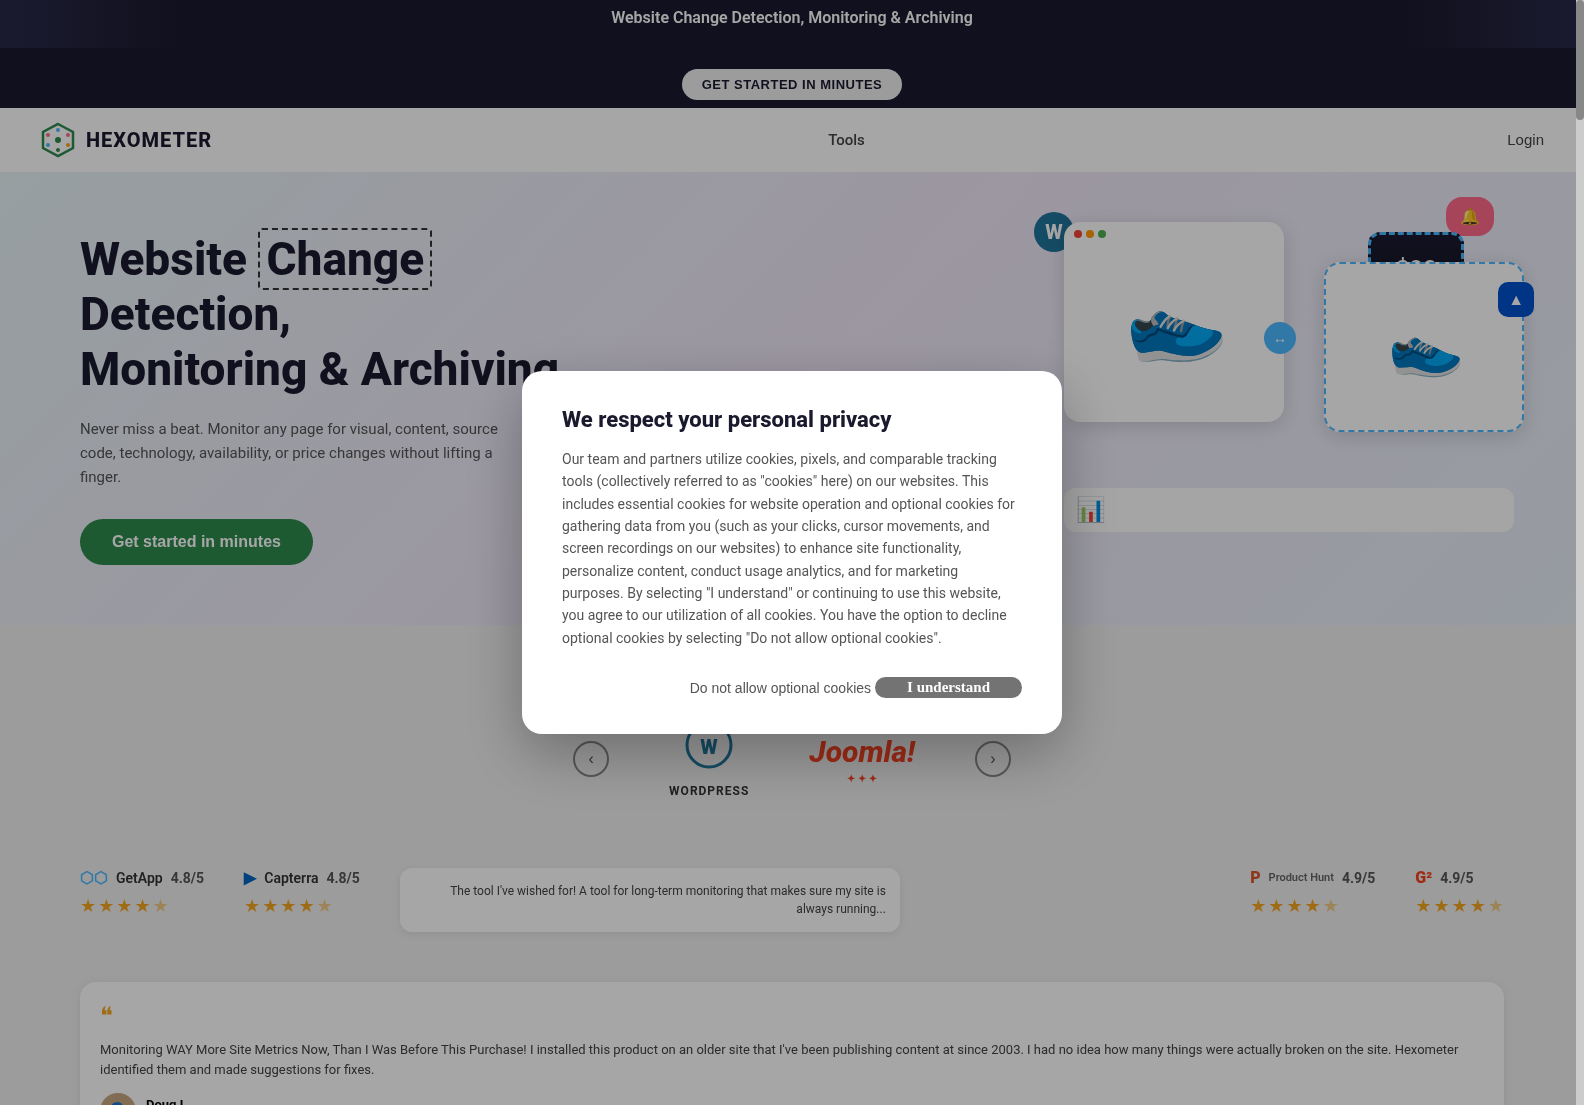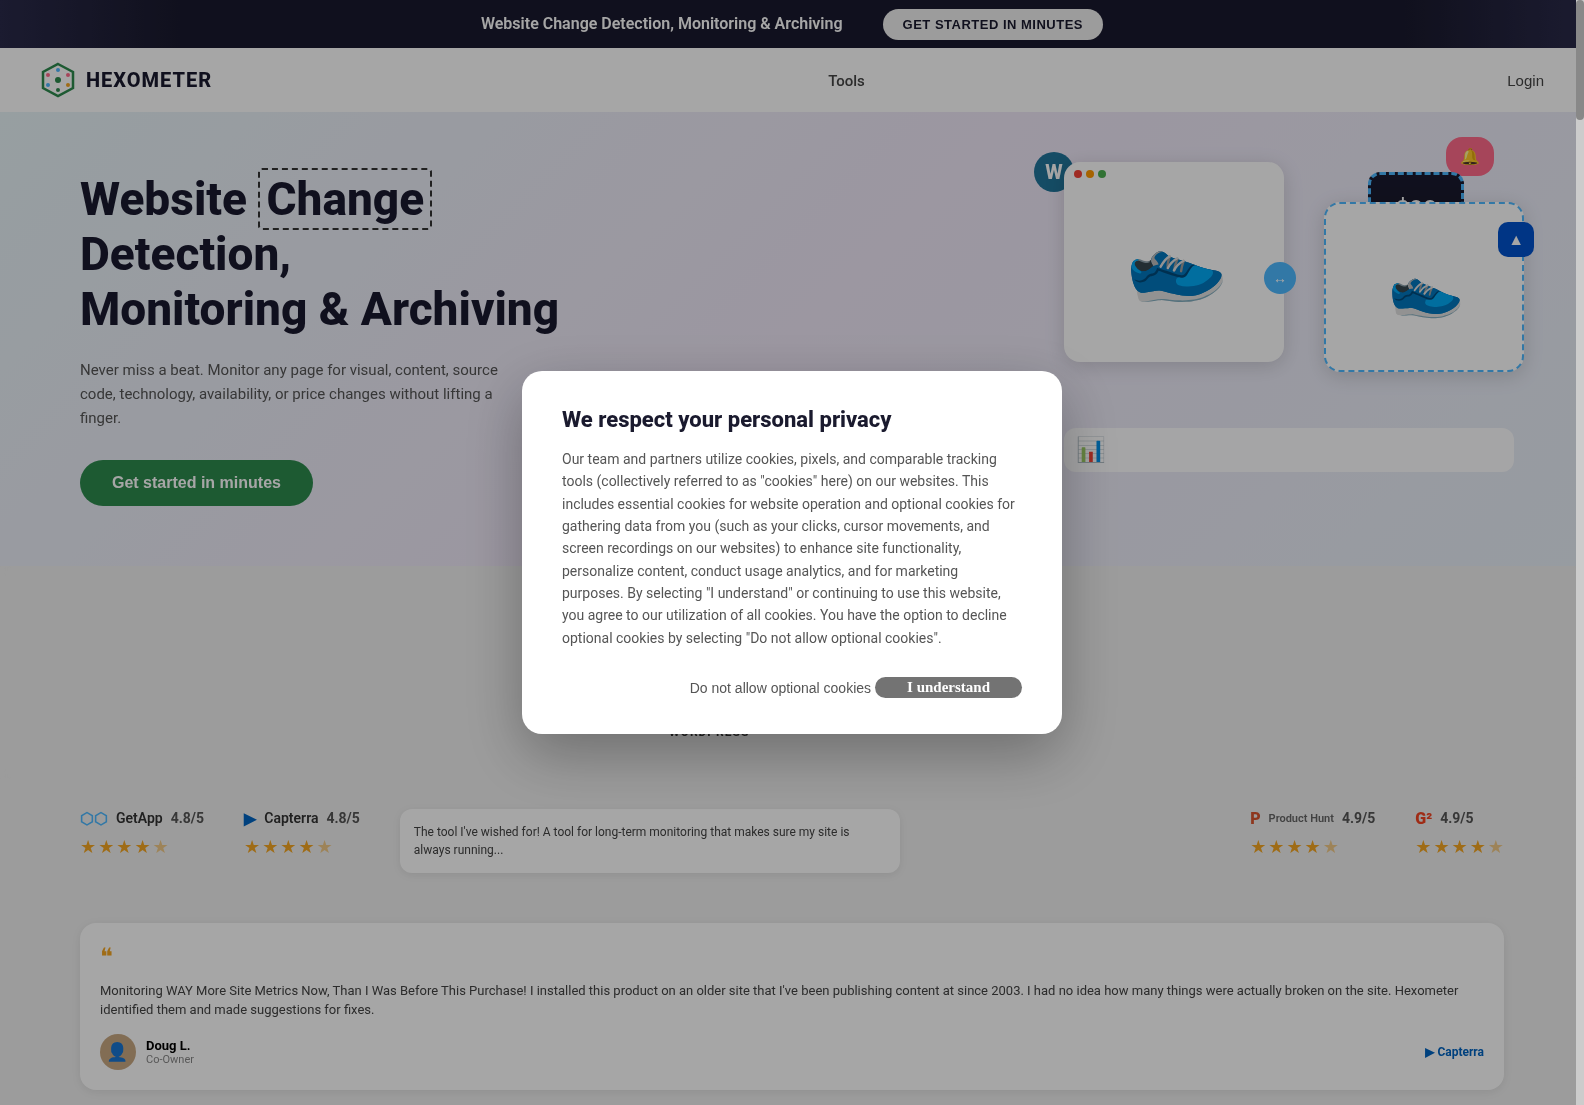--- a/index.html
+++ b/index.html
@@ -9,20 +9,21 @@
     .top-banner {
       background: #1a1a2e;
       color: white;
       display: flex;
       align-items: center;
       justify-content: center;
       gap: 40px;
       padding: 8px 20px;
       min-height: 48px;
       position: relative;
+      flex-direction: column;
     }
     .banner-text {
       font-size: 16px;
       font-weight: 600;
       text-align: center;
       line-height: 1.3;
     }
     .banner-btn {
       background: #f0f0f0;
       color: #1a1a2e;
@@ -561,21 +562,21 @@
       <span class="star">★</span>
       <span class="star">★</span>
       <span class="star">★</span>
       <span class="star">★</span>
       <span class="star" style="opacity:0.5;">★</span>
     </div>
   </div>
   <div style="flex:1;">
 
     <div style="display:flex;gap:10px;max-width:500px;">
-      <div style="background:white;border-radius:12px;padding:14px;flex:1;box-shadow:0 2px 8px rgba(0,0,0,0.08);font-size:12px;color:#444;line-height:1.5;overflow:hidden;max-height:80px;">
+      <div style="background:white;border-radius:12px;padding:14px;flex:1;box-shadow:0 2px 8px rgba(0,0,0,0.08);font-size:12px;color:#444;line-height:1.5;overflow:hidden;max-height:80px;text-align:right;">
         The tool I've wished for! A tool for long-term monitoring that makes sure my site is always running...
       </div>
     </div>
   </div>
   <div class="rating-card">
     <div class="rating-header">
       <span style="color:#da552f;font-size:16px;font-weight:900;">P</span>
       <span style="font-size:11px;color:#666;">Product Hunt</span>
       <span class="rating-score">4.9/5</span>
     </div>

